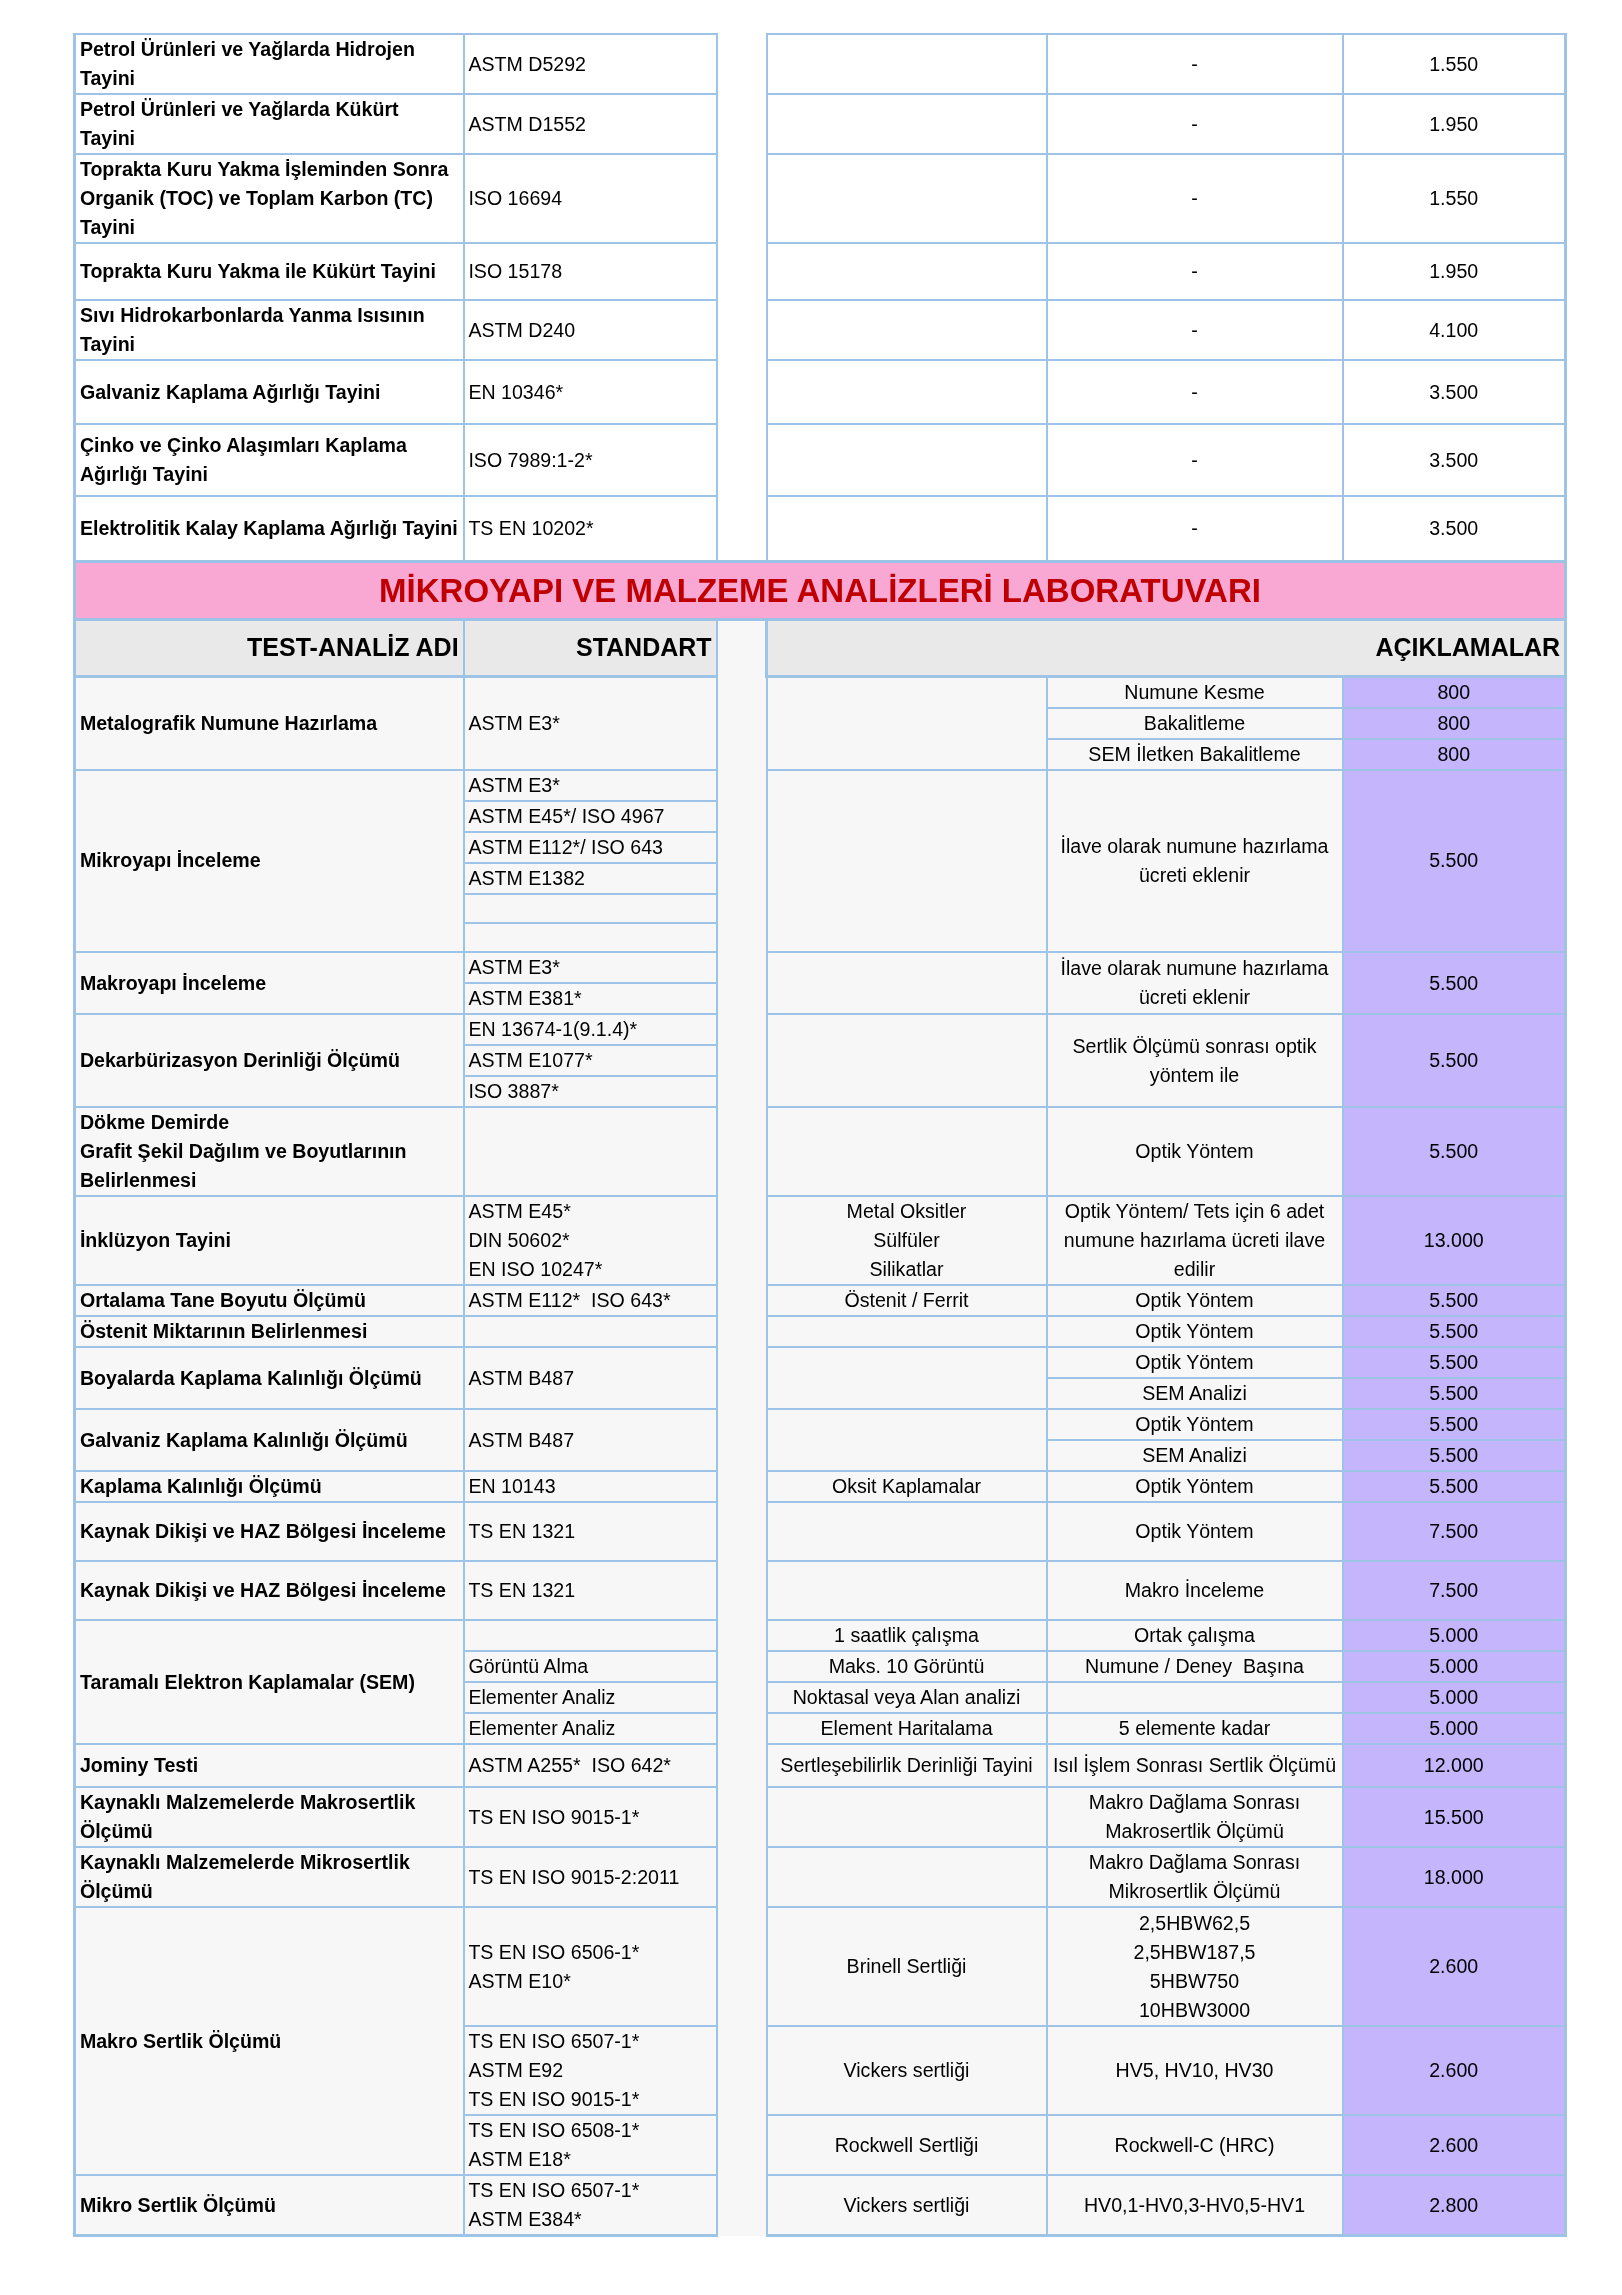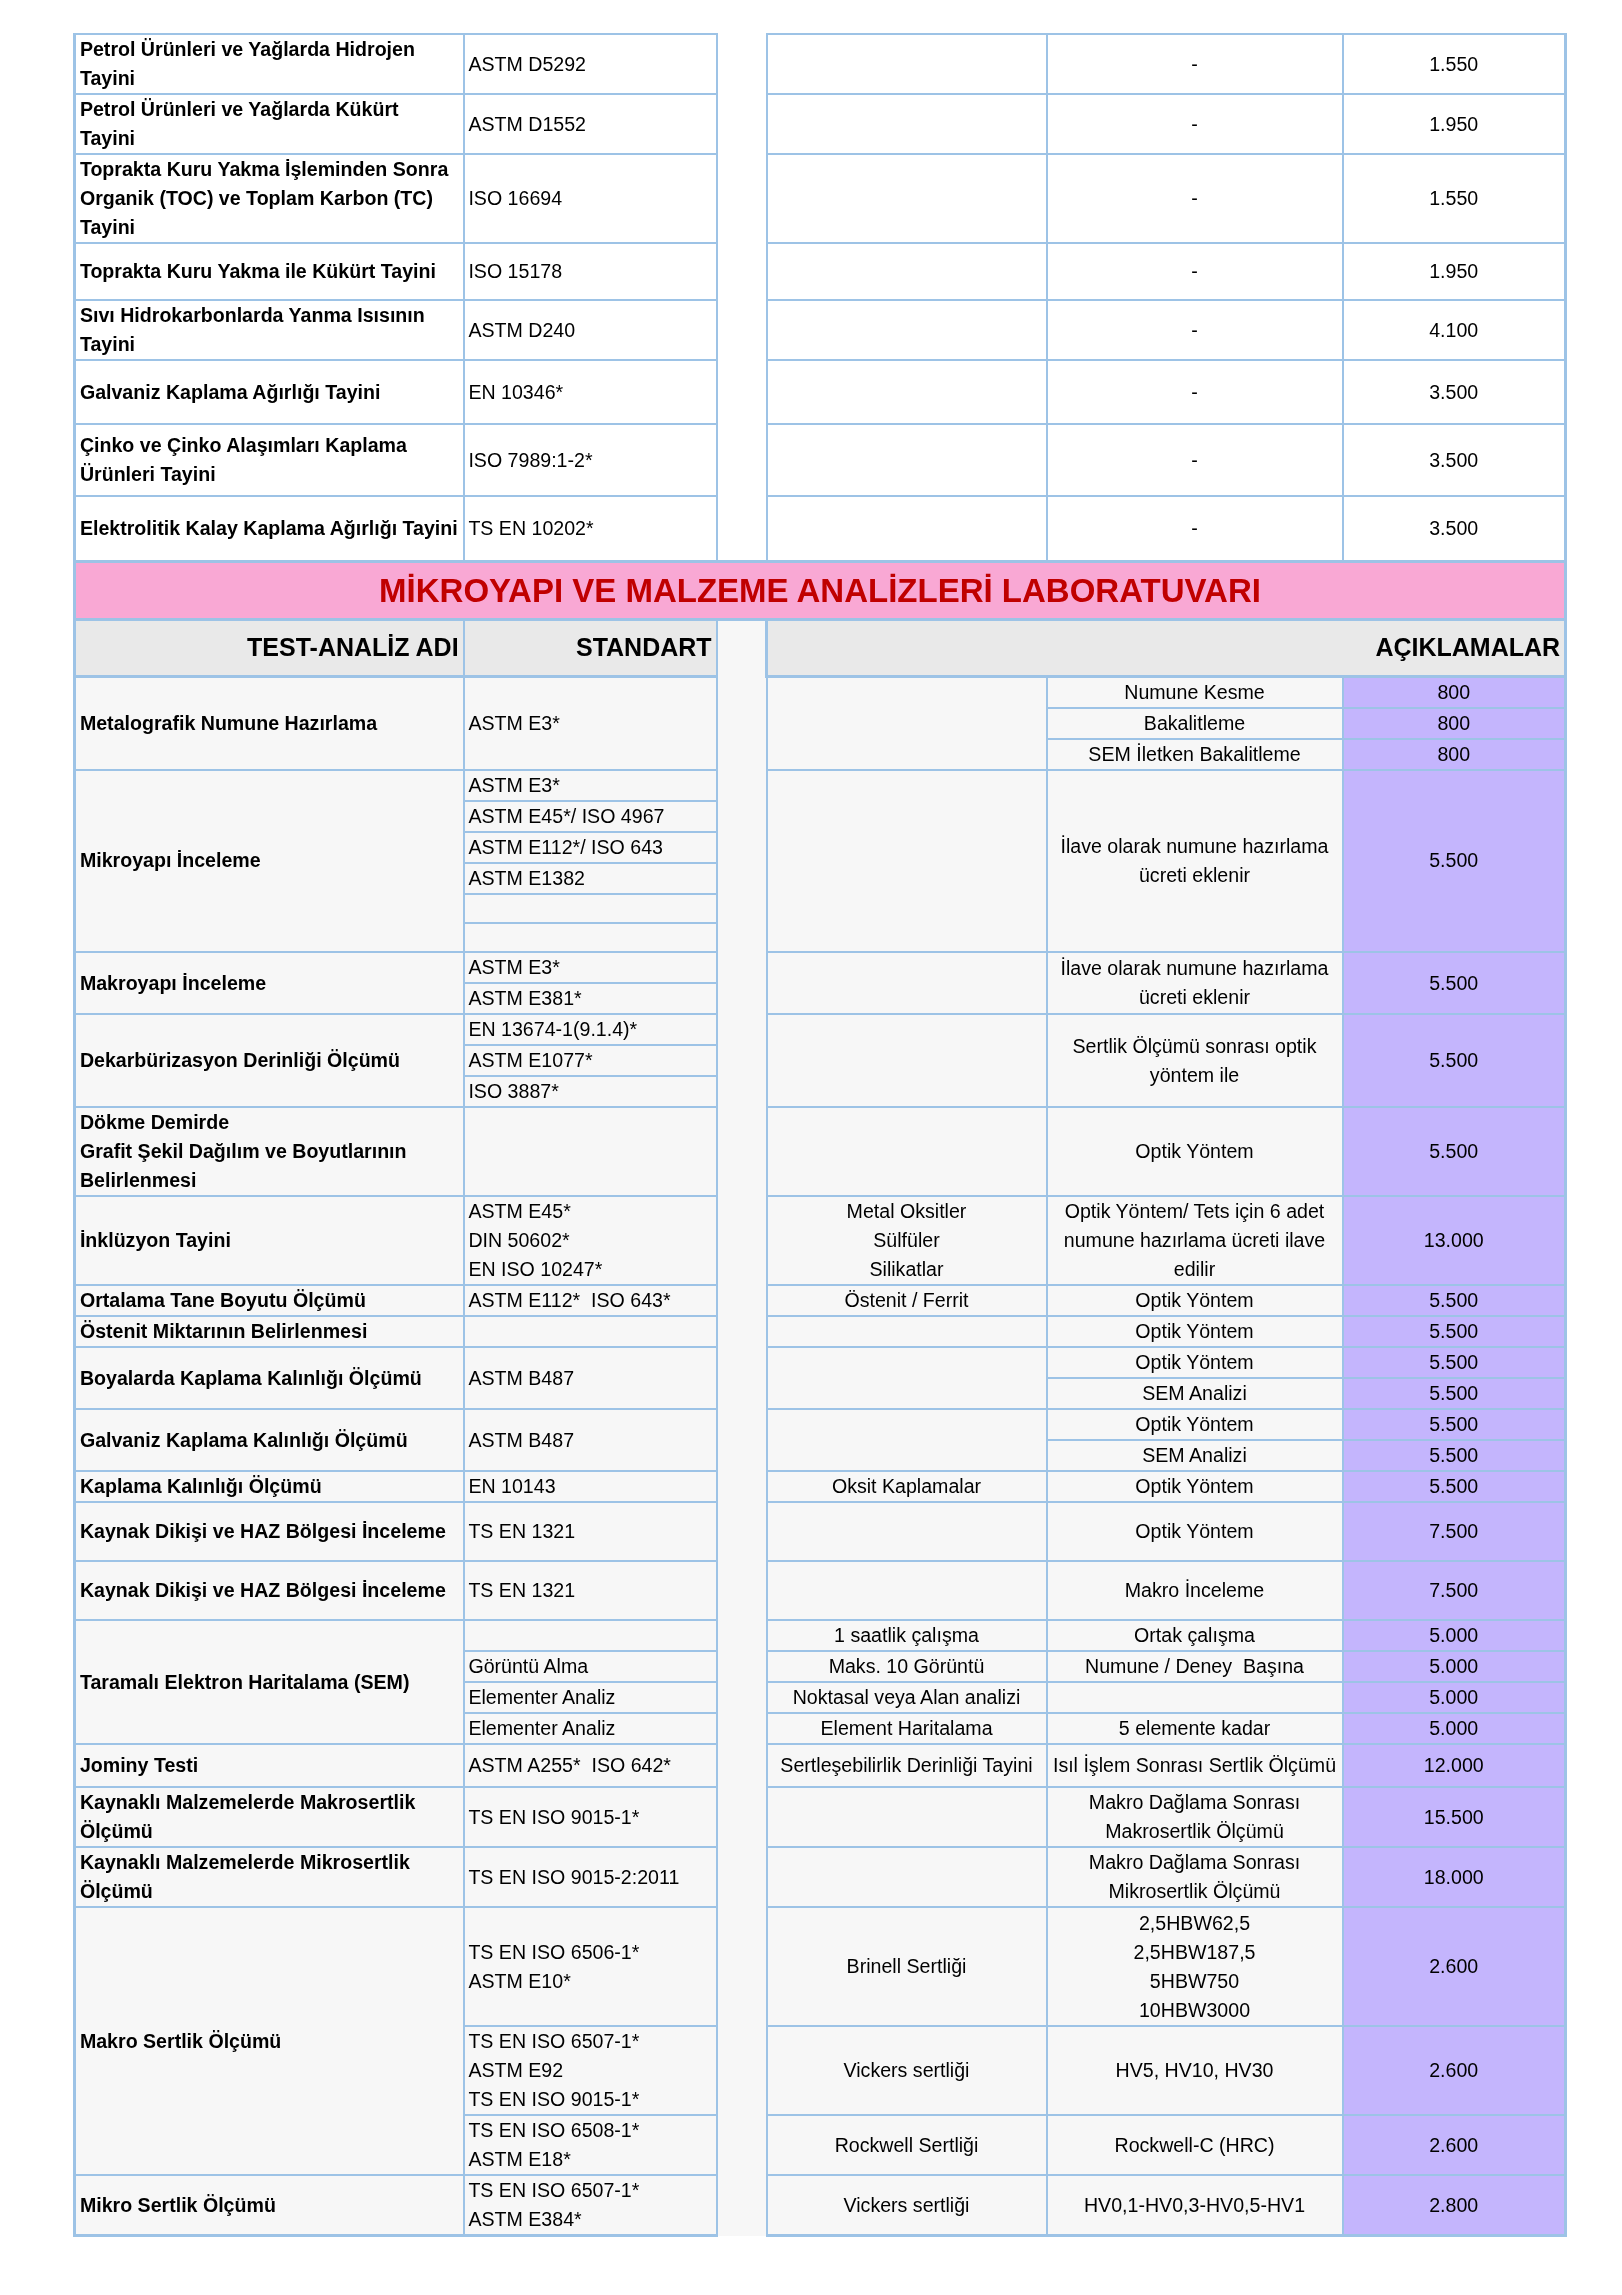--- a/index.html
+++ b/index.html
@@ -83,21 +83,21 @@
     </tr>
     <tr style="height:64px">
       <td class="name thick-l">Galvaniz Kaplama Ağırlığı Tayini</td>
       <td class="std">EN 10346*</td>
       <td class="gap"></td>
       <td class="ctr"></td>
       <td class="ctr">-</td>
       <td class="price thick-r">3.500</td>
     </tr>
     <tr style="height:72px">
-      <td class="name thick-l">Çinko ve Çinko Alaşımları Kaplama Ürünleri Tayini</td>
+      <td class="name thick-l">Çinko ve Çinko Alaşımları Kaplama Ağırlığı Tayini</td>
       <td class="std">ISO 7989:1-2*</td>
       <td class="gap"></td>
       <td class="ctr"></td>
       <td class="ctr">-</td>
       <td class="price thick-r">3.500</td>
     </tr>
     <tr style="height:65px">
       <td class="name thick-l">Elektrolitik Kalay Kaplama Ağırlığı Tayini</td>
       <td class="std"> TS EN 10202*</td>
       <td class="gap"></td>
@@ -272,21 +272,21 @@
 
     <tr style="height:59px">
       <td class="name thick-l">Kaynak Dikişi ve HAZ Bölgesi İnceleme</td>
       <td class="std">TS EN 1321</td>
       <td class="ctr"></td>
       <td class="ctr">Makro İnceleme</td>
       <td class="price thick-r">7.500</td>
     </tr>
 
     <tr style="height:29.4px">
-      <td rowspan="4" class="name thick-l">Taramalı Elektron Haritalama (SEM)</td>
+      <td rowspan="4" class="name thick-l">Taramalı Elektron Kaplamalar (SEM)</td>
       <td class="std"></td>
       <td class="ctr">1 saatlik çalışma</td>
       <td class="ctr">Ortak çalışma</td>
       <td class="price thick-r">5.000</td>
     </tr>
     <tr style="height:29.4px">
       <td class="std">Görüntü Alma</td>
       <td class="ctr">Maks. 10 Görüntü</td>
       <td class="ctr" style="white-space:pre">Numune / Deney  Başına</td>
       <td class="price thick-r">5.000</td>

